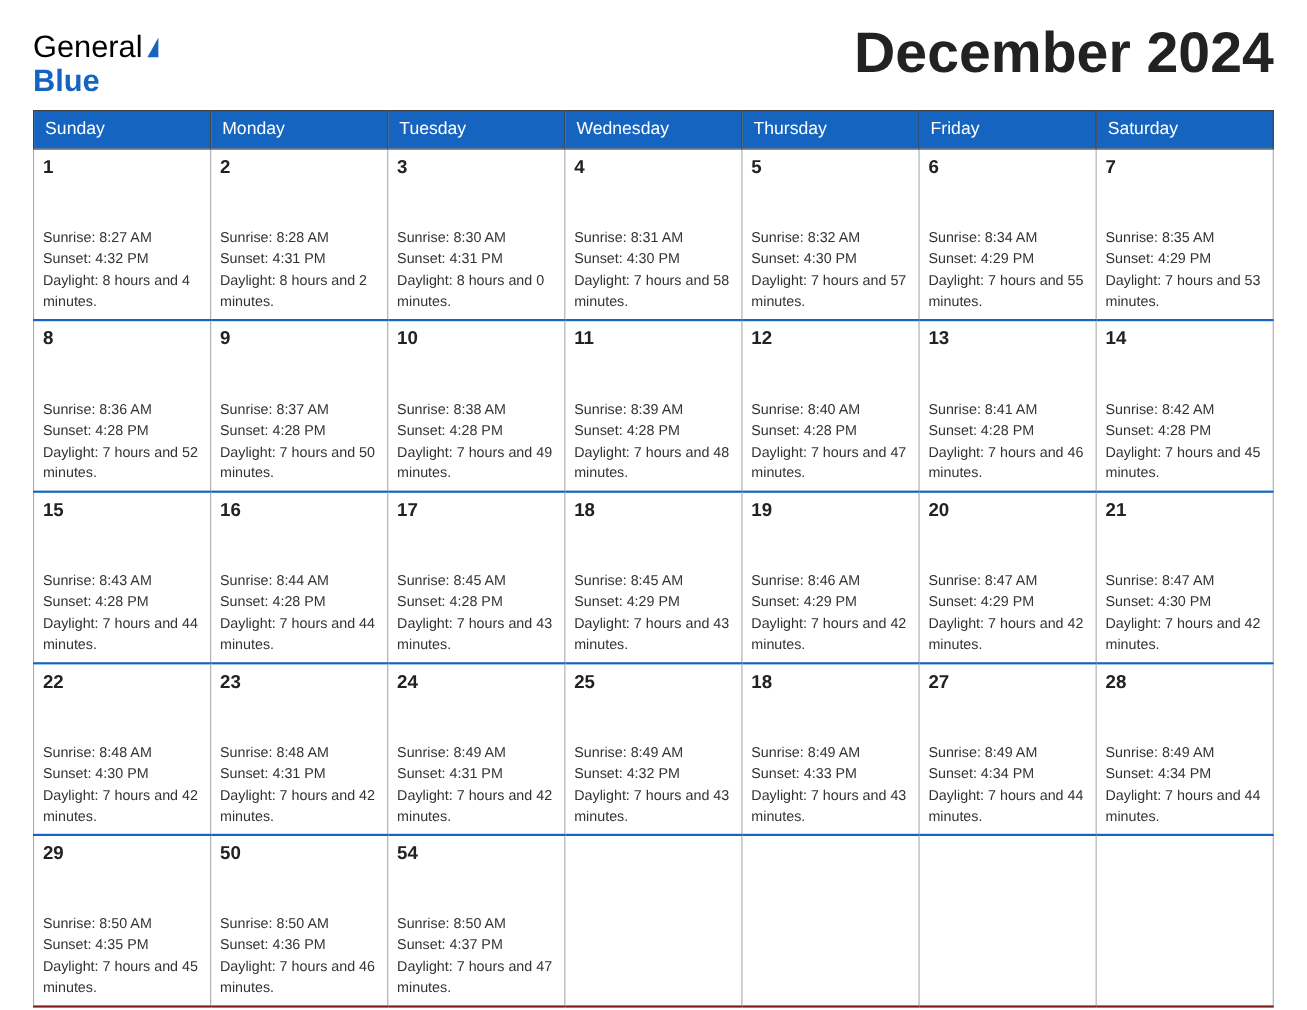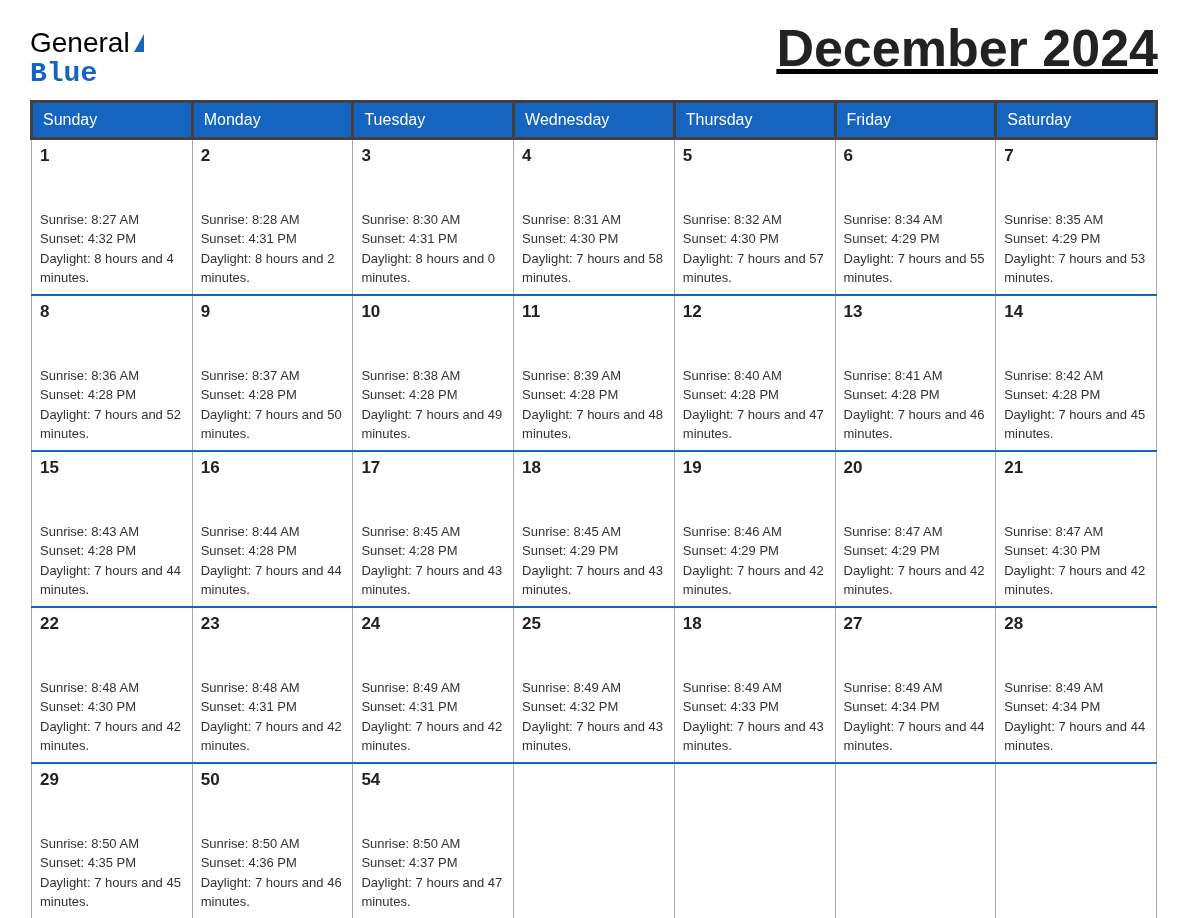--- a/index.html
+++ b/index.html
@@ -26,37 +26,35 @@
       font-size: 28px;
       font-weight: normal;
       color: #000;
       line-height: 1.1;
     }
     .logo-blue {
       font-size: 28px;
       font-weight: bold;
       color: #1565c0;
       line-height: 1.1;
-      font-family: Liberation Mono, monospace;
     }
     .logo-triangle {
       display: inline-block;
       width: 0;
       height: 0;
       border-left: 10px solid transparent;
       border-bottom: 18px solid #1565c0;
       margin-left: 4px;
       vertical-align: middle;
     }
     .logo-line {
       display: flex;
       align-items: center;
     }
     .title-area {
-      text-decoration: underline;
     }
     .month-title {
       font-size: 52px;
       font-weight: bold;
       color: #222;
       line-height: 1.1;
     }
     .location-title {
       font-size: 22px;
       color: #444;
@@ -67,21 +65,21 @@
       border-collapse: collapse;
       margin-top: 10px;
     }
     .calendar-table th {
       background-color: #1565c0;
       color: #fff;
       font-size: 16px;
       font-weight: normal;
       padding: 8px 10px;
       text-align: left;
-      border: 3px solid #404040;
+      border: 1px solid #404040;
     }
     .calendar-table td {
       border: 1px solid #aaa;
       vertical-align: top;
       padding: 6px 8px;
       width: 14.28%;
       min-height: 100px;
     }
     .day-number {
       font-size: 17px;

